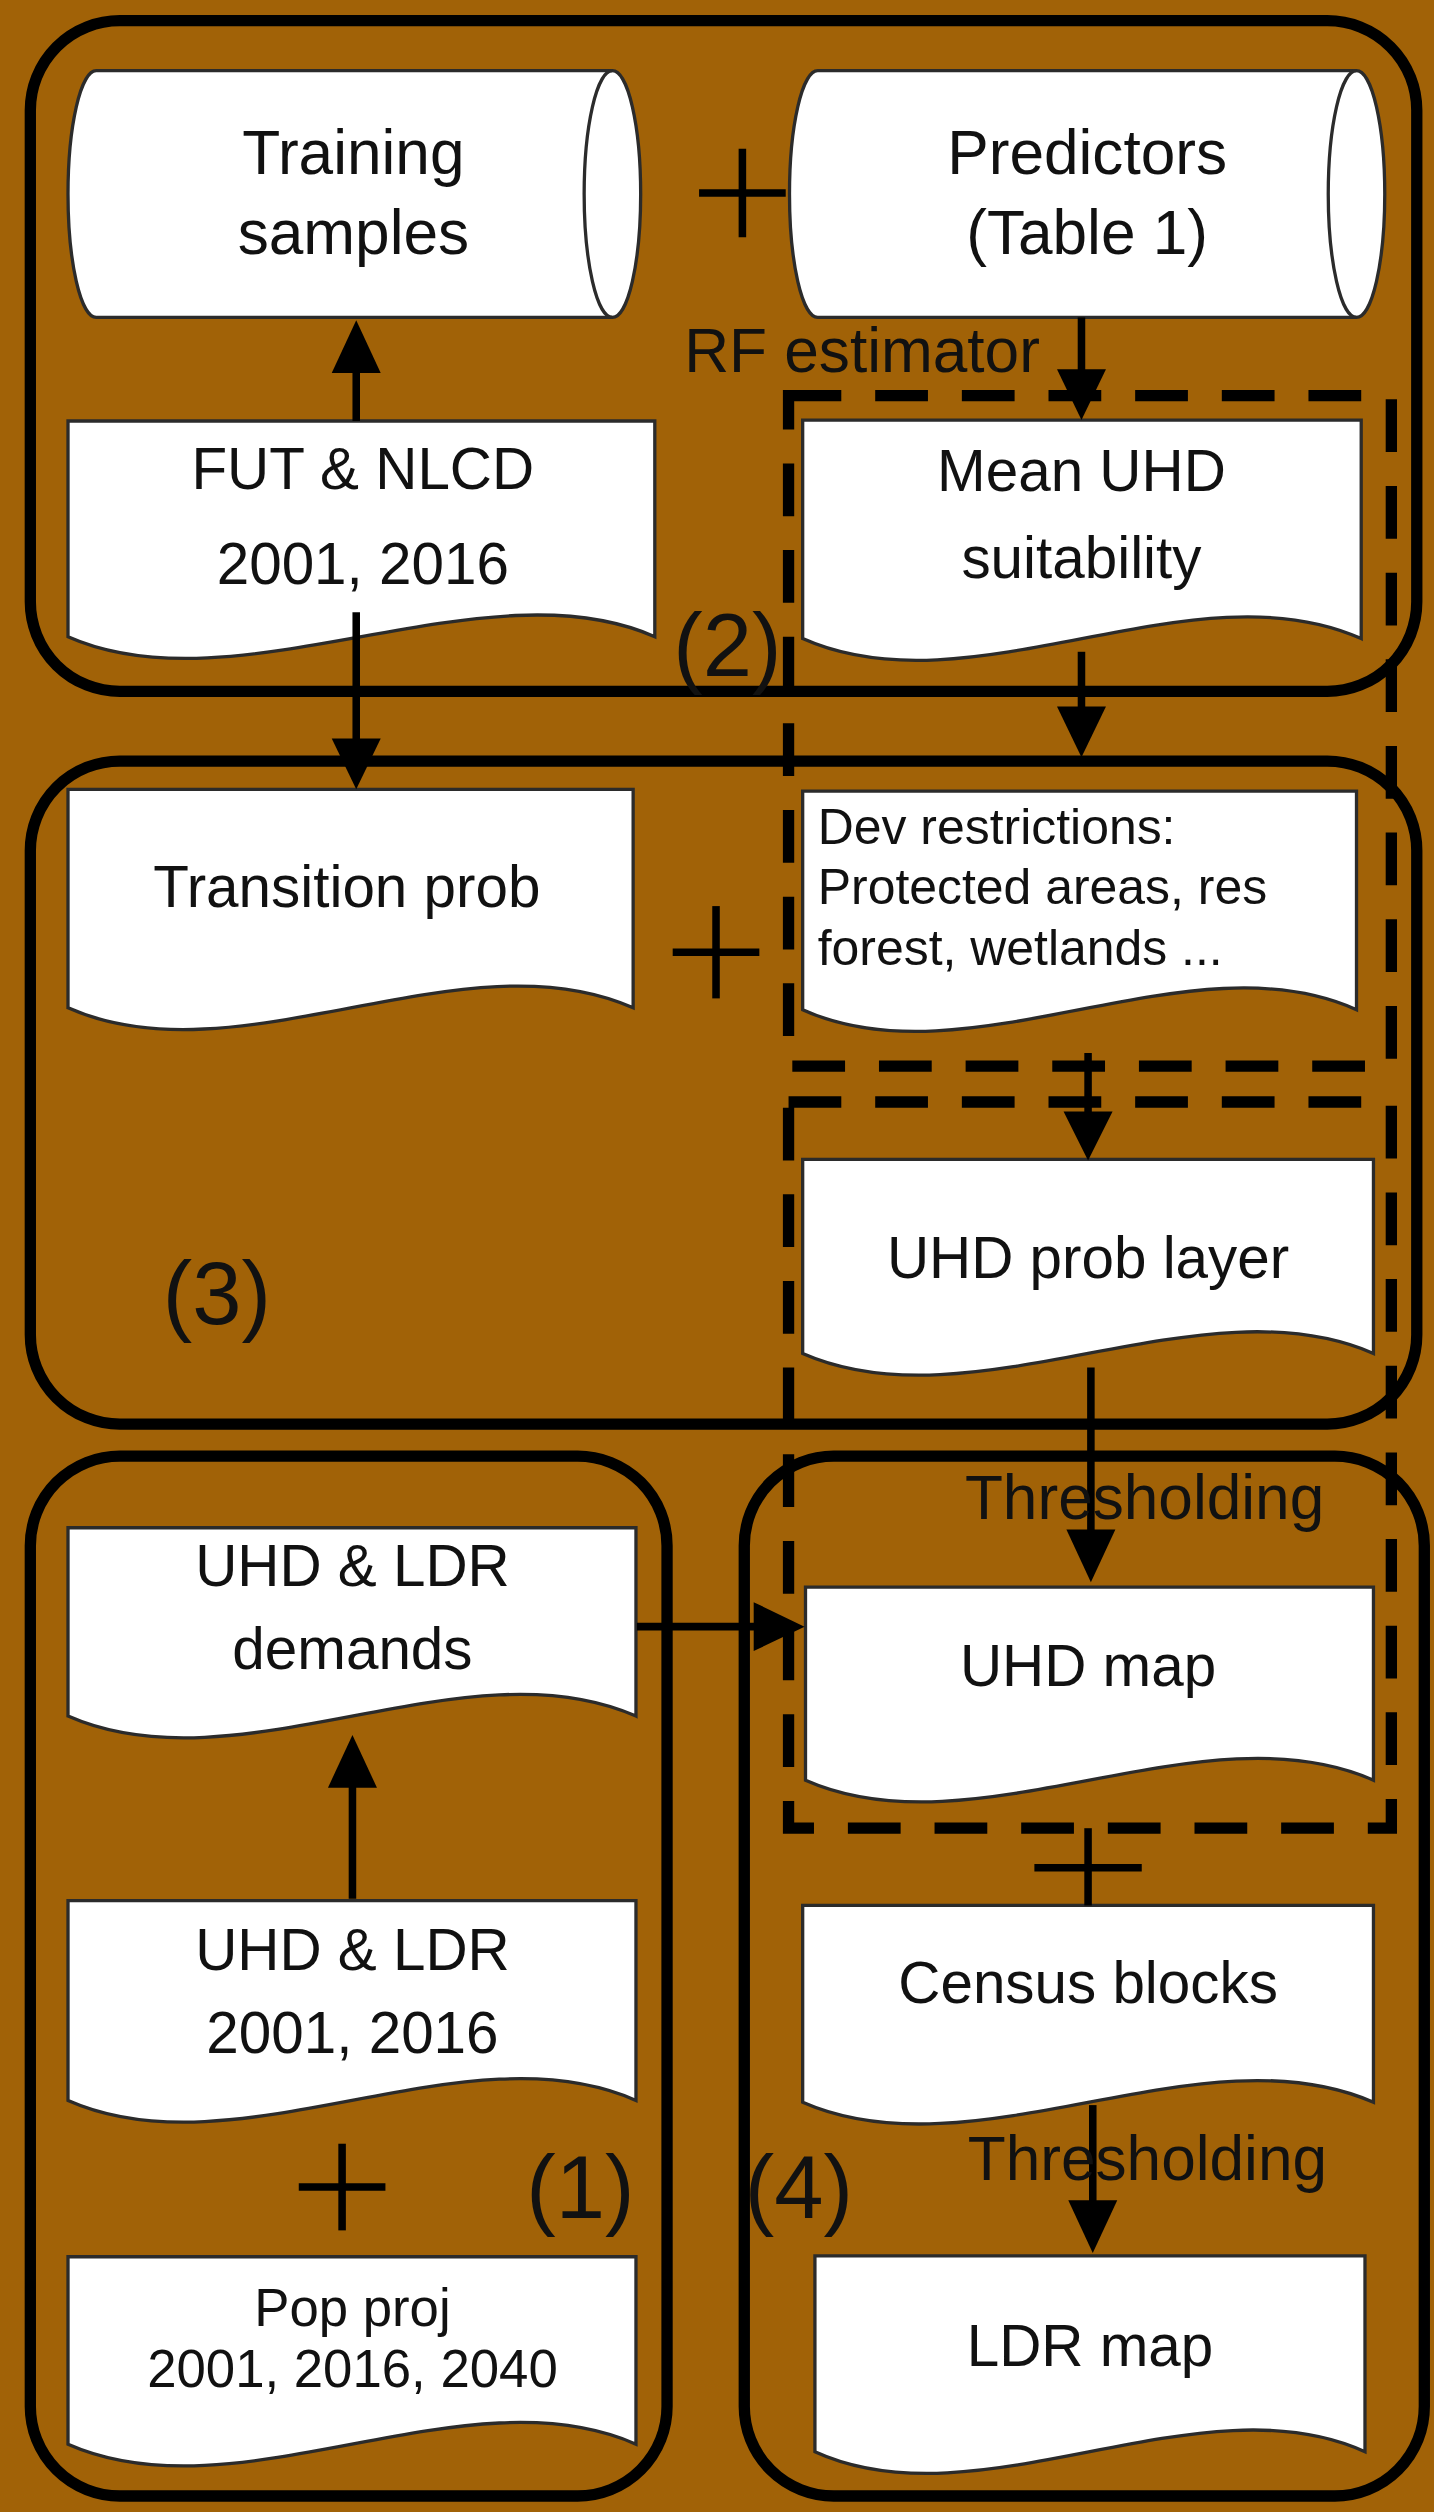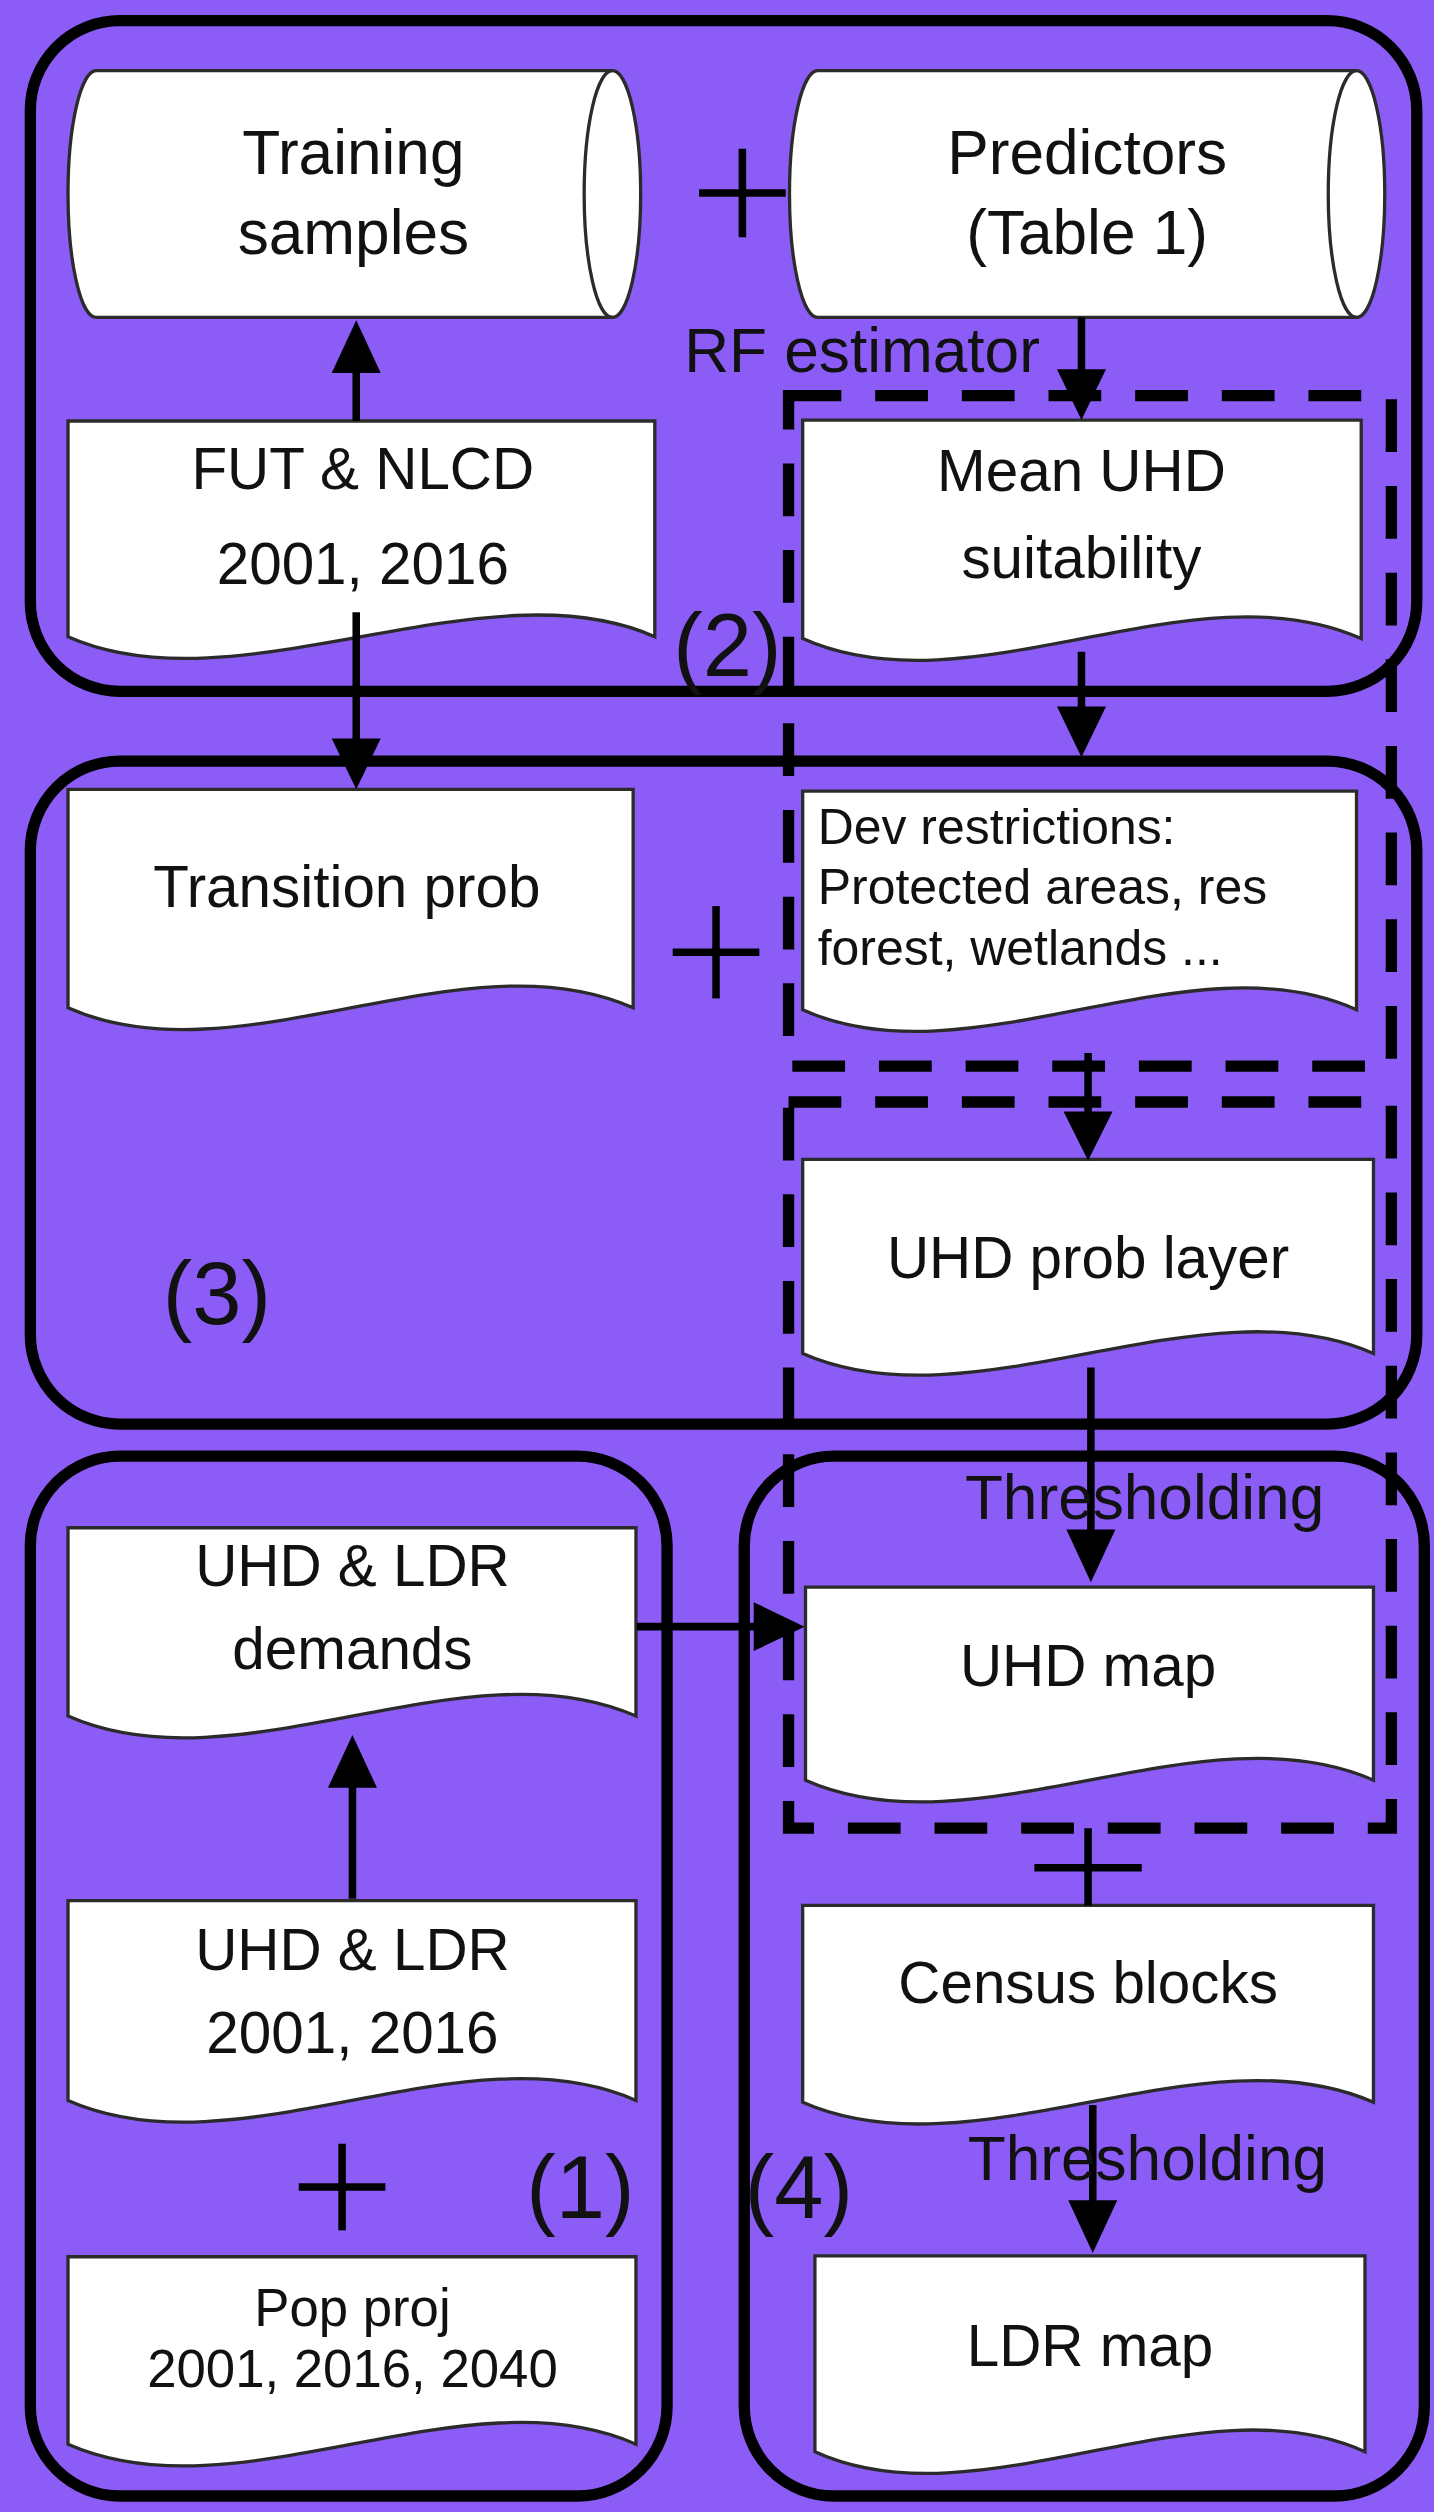--- a/index.html
+++ b/index.html
@@ -5,21 +5,21 @@
   html, body {
     margin: 0;
     padding: 0;
     background: #ffffff;
     font-family: "Liberation Sans", "DejaVu Sans", sans-serif;
   }
   .stage {
     position: relative;
     width: 1434px;
     height: 2512px;
-    background: #8b5cf6;
+    background: #a16207;
     overflow: hidden;
   }
   svg { display: block; }
   .round-rect {
     fill: none;
     stroke: #000000;
     stroke-width: 12;
   }
   .dashed-rect {
     fill: none;

